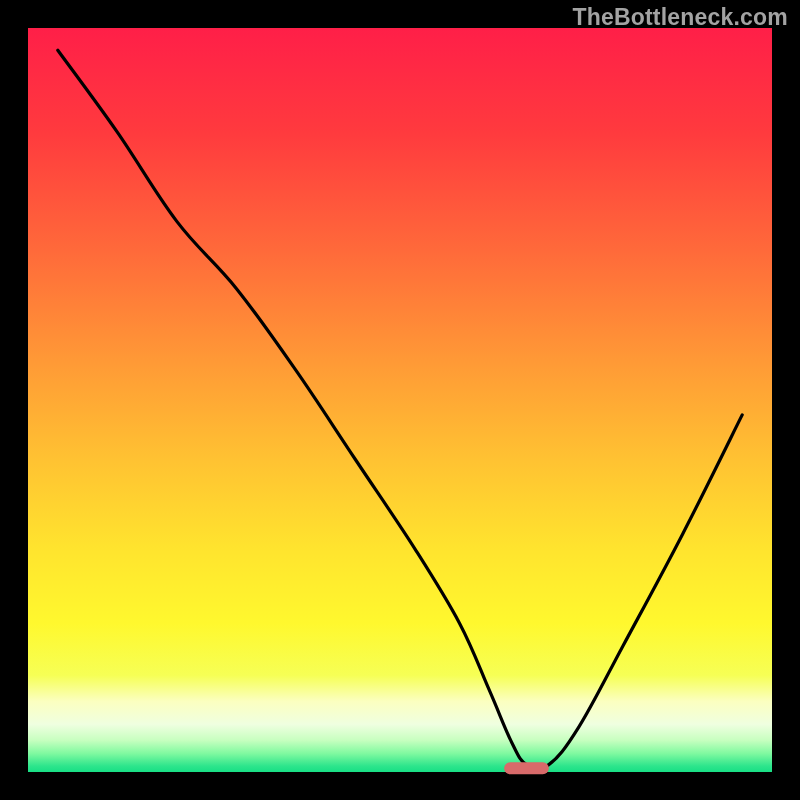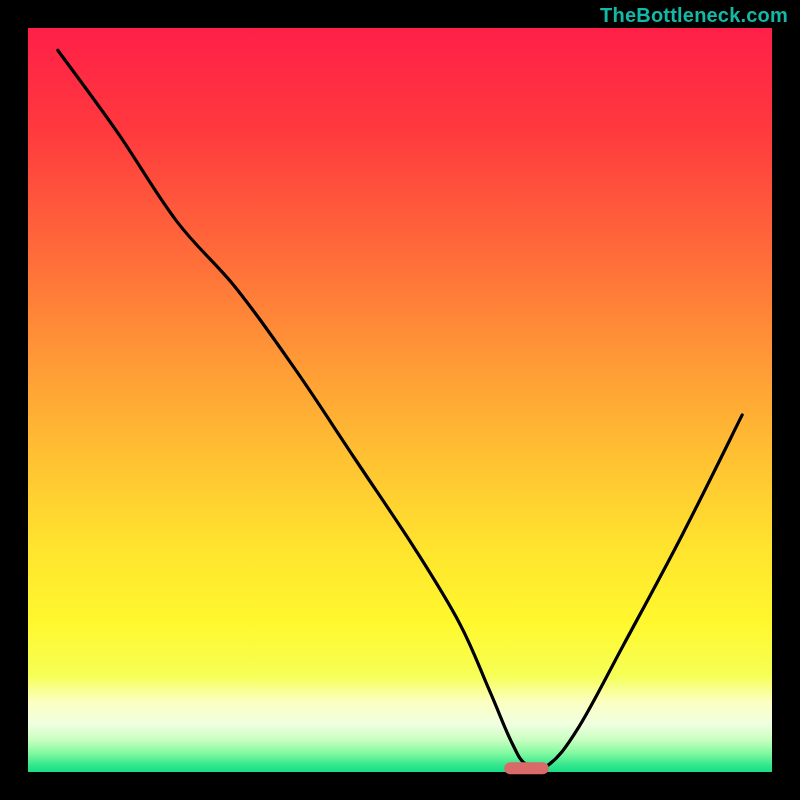--- a/index.html
+++ b/index.html
@@ -14,23 +14,23 @@
   .frame {
     position: relative;
     width: 800px;
     height: 800px;
     background: #000;
   }
   .watermark {
     position: absolute;
     top: 4px;
     right: 12px;
-    font-size: 20px;
+    font-size: 23px;
     font-weight: 600;
-    color: #14b8a6;
+    color: #a3a3a3;
     letter-spacing: 0.2px;
     z-index: 5;
     user-select: none;
   }
   svg {
     position: absolute;
     top: 0;
     left: 0;
   }
 </style>

